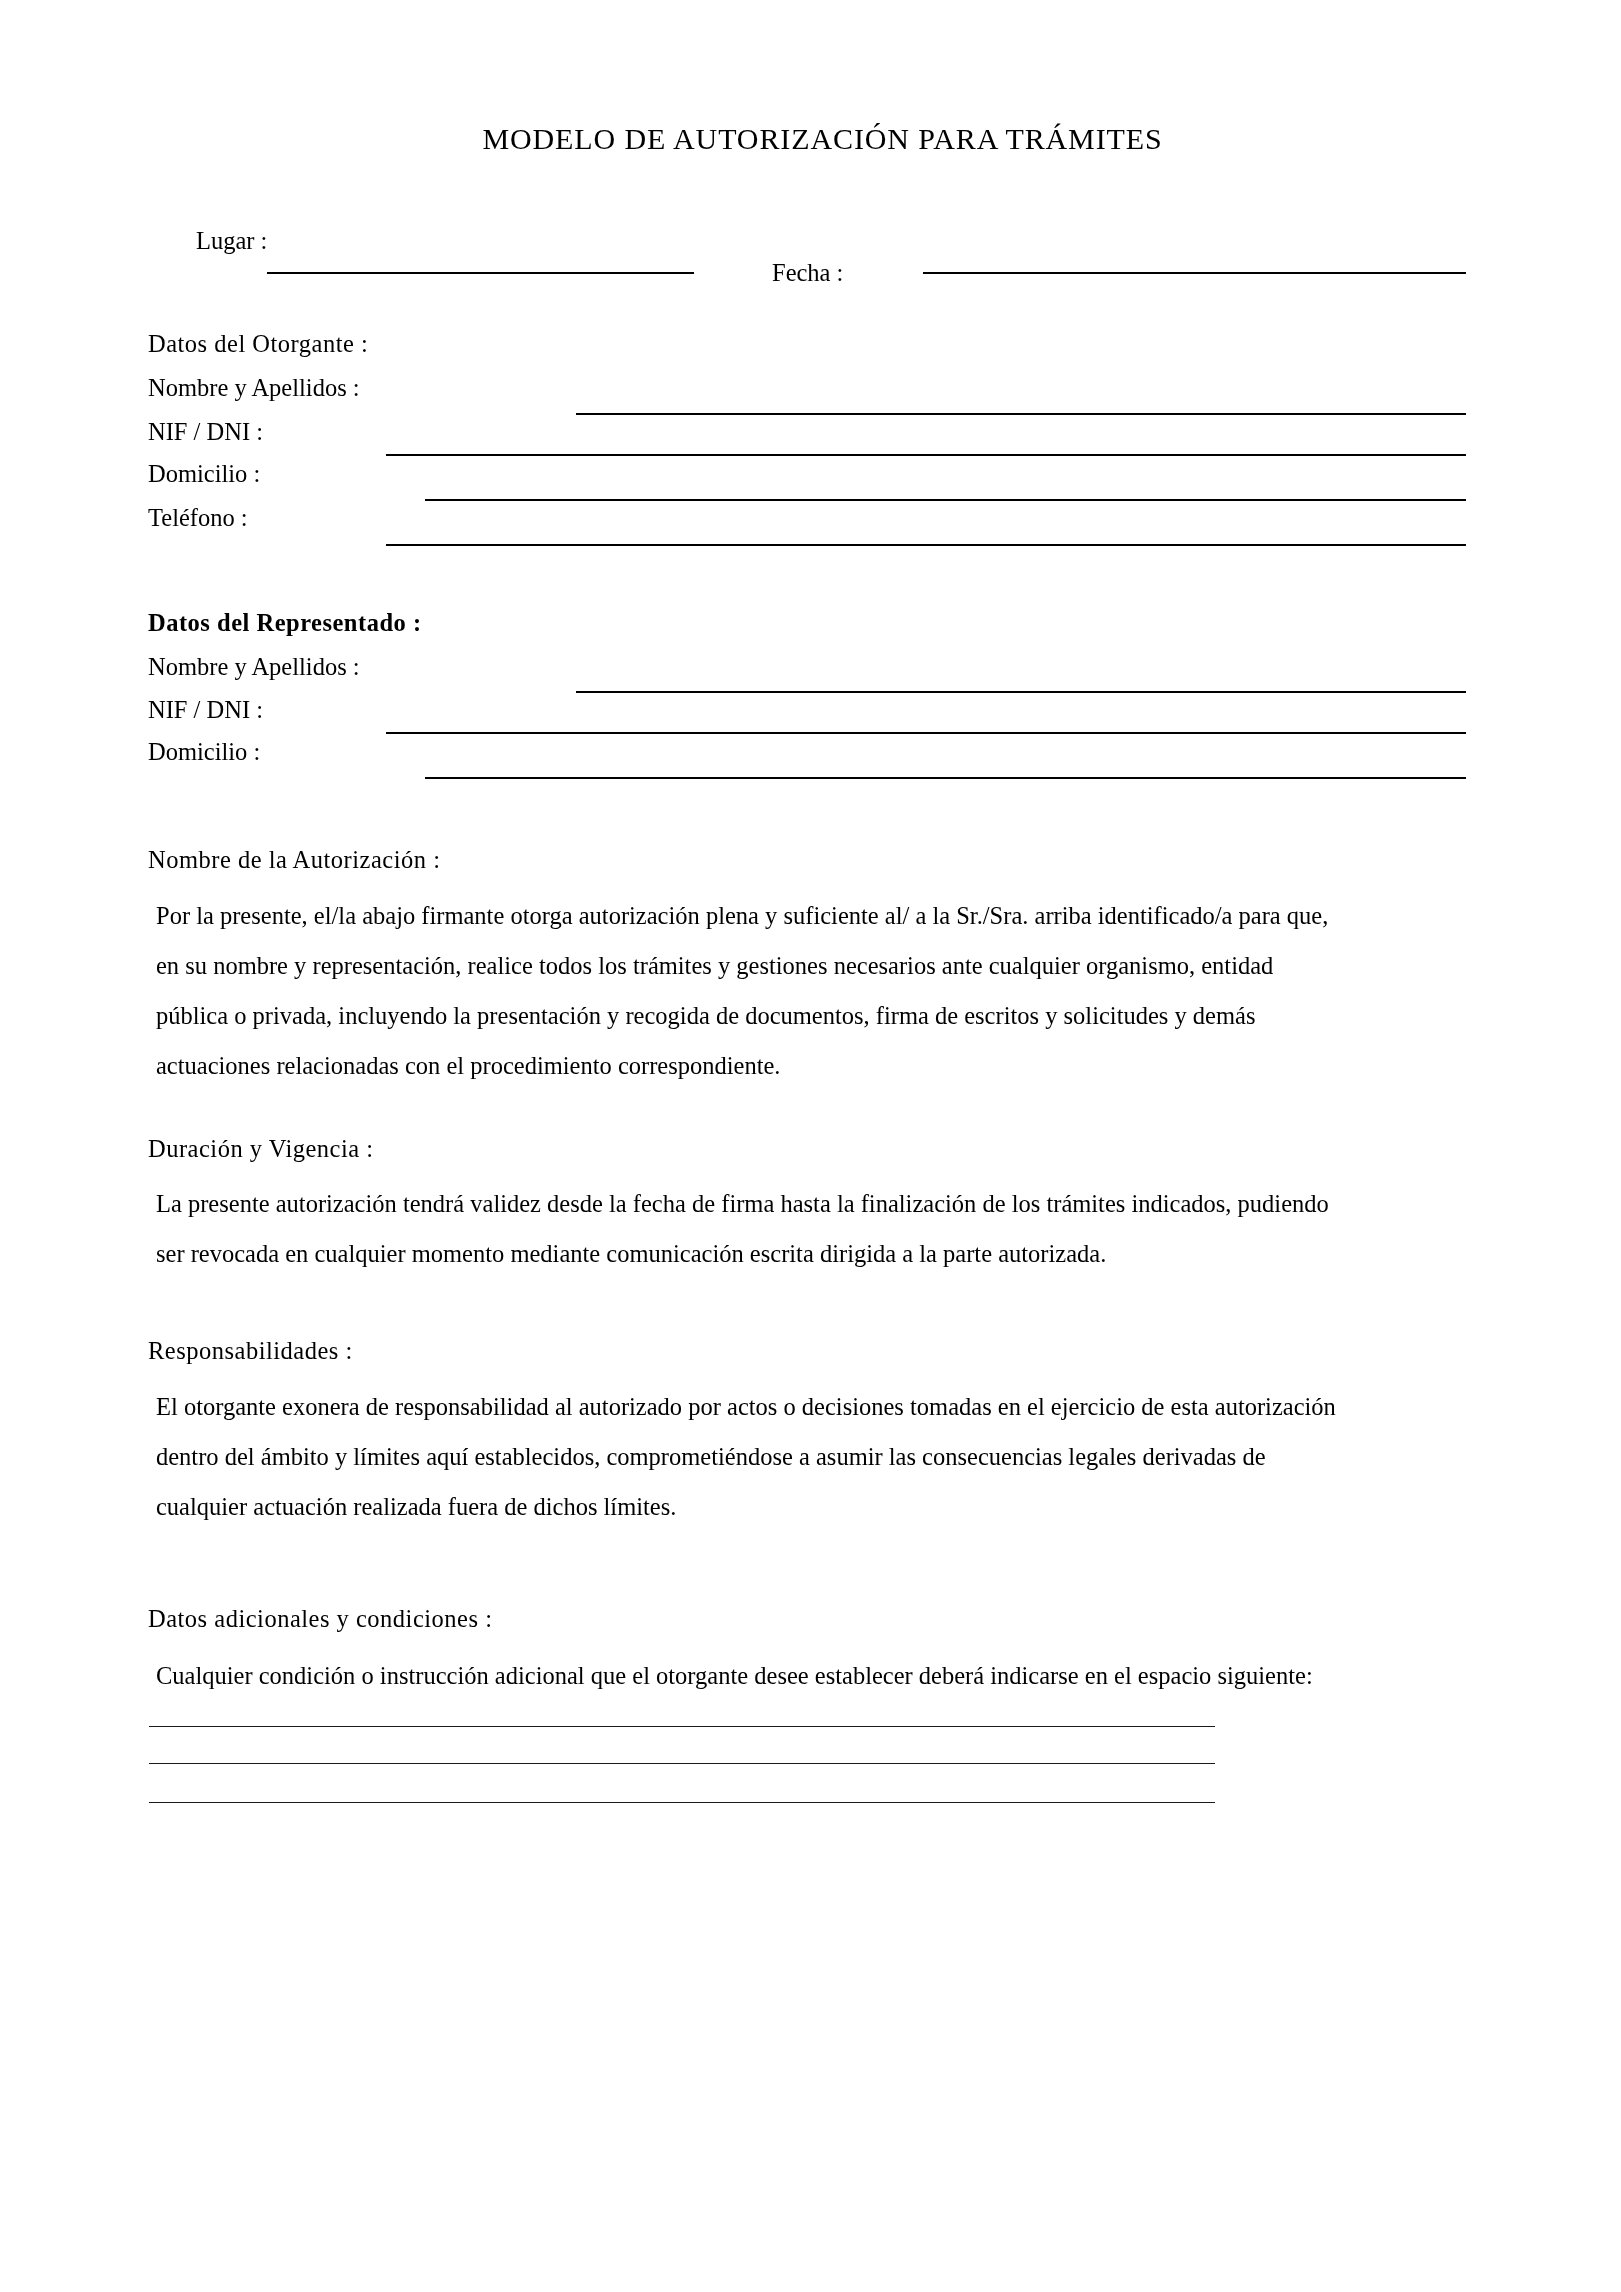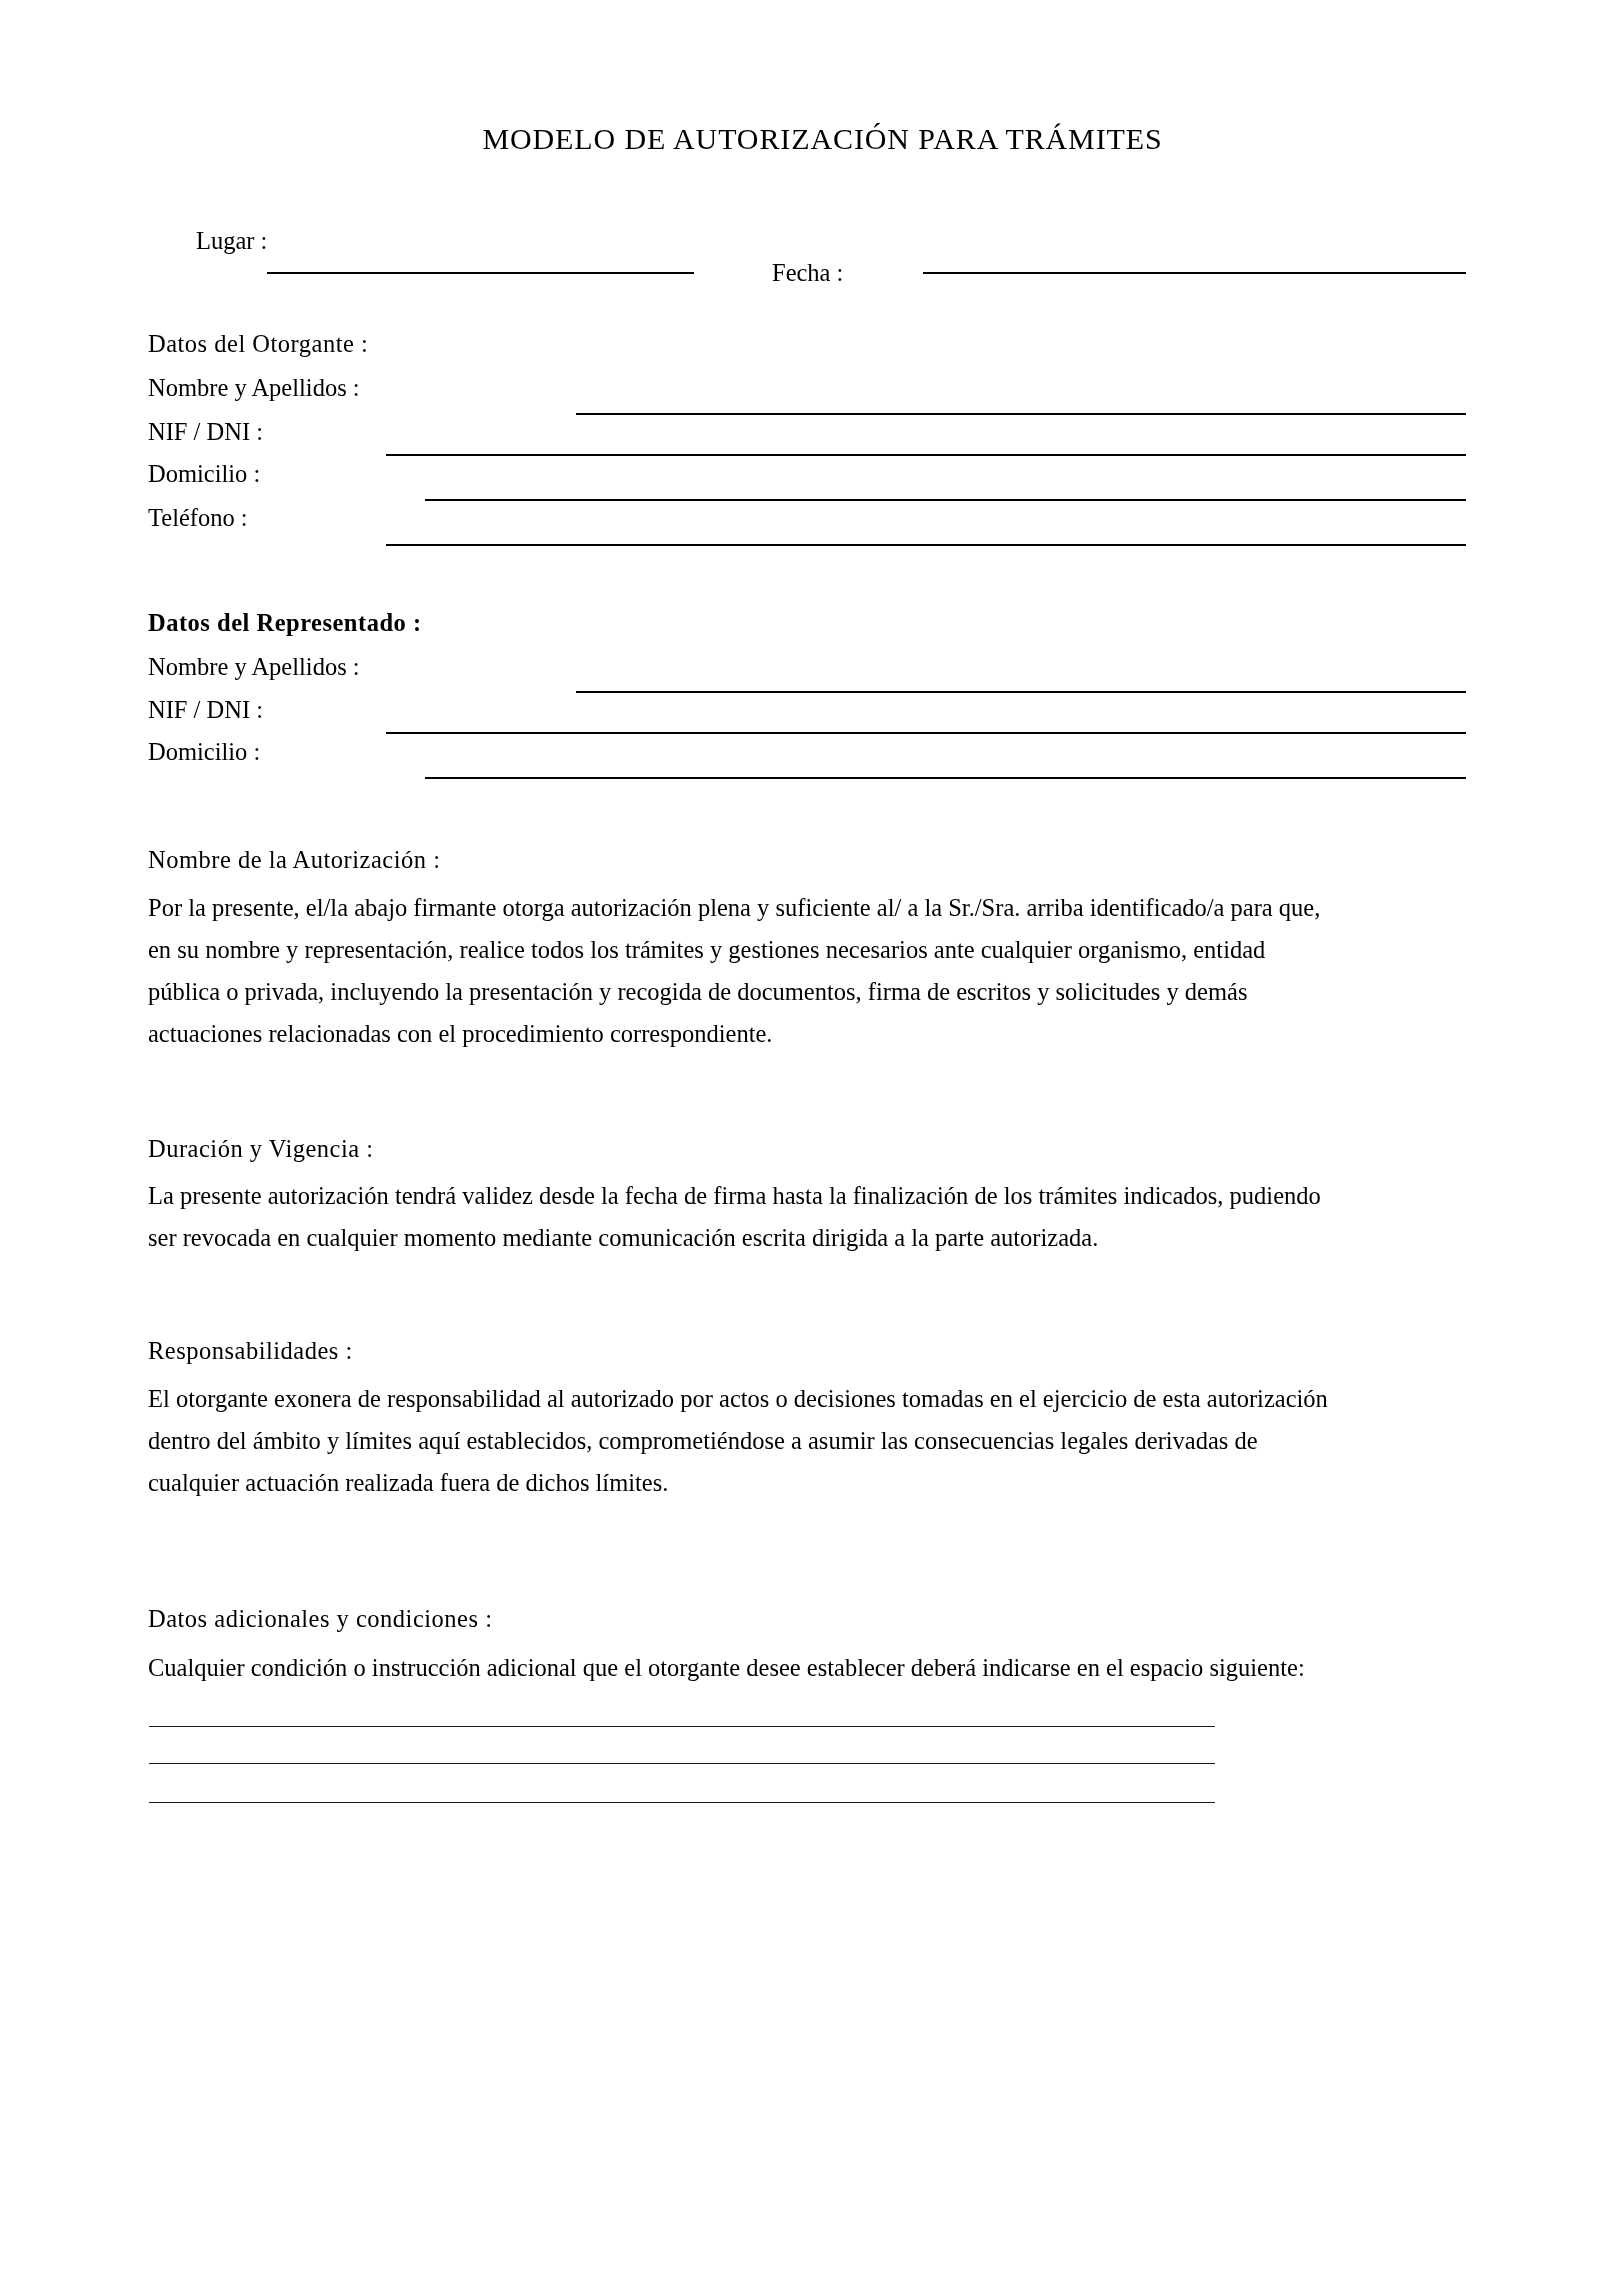--- a/index.html
+++ b/index.html
@@ -62,21 +62,21 @@
     border-bottom: 1.6px solid #1a1a1a;
   }
 
   
   .para {
     position: absolute;
     font-size: 24.5px;
     line-height: 42px;
     text-align: left;
   }
-  .para p { margin: 0; }
+  .para p { margin: 8px; }
 </style>
 </head>
 <body>
 
 <div class="page">
 
   <h1 class="doc-title">MODELO DE AUTORIZACIÓN PARA TRÁMITES</h1>
 
   <span class="label" style="top:226px; left:148px;margin-left:48px;">Lugar :</span>
   <span class="rule" style="top:272px; left:267px; width:427px;"></span>

